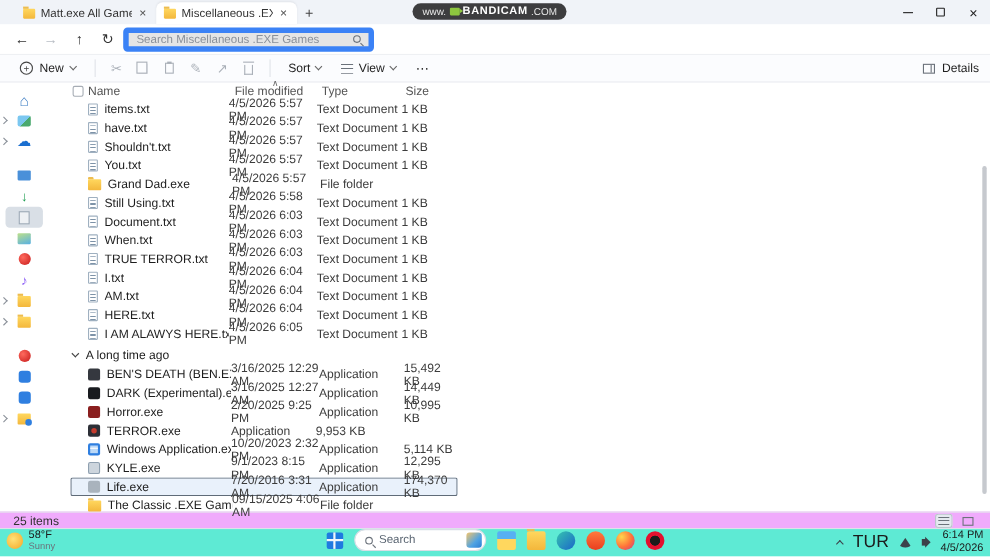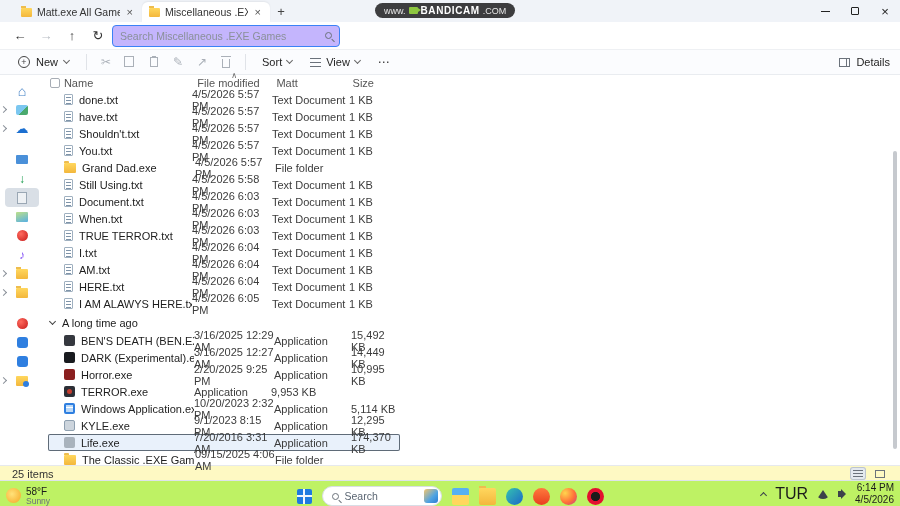--- a/index.html
+++ b/index.html
@@ -32,21 +32,21 @@
   .nav-btn { width:24px; height:22px; display:flex; align-items:center; justify-content:center; font-size:13px; color:#333; border-radius:4px; }
   .nav-btn.disabled { color:#b9bec5; }
   .addrbar { flex:1; height:22px; margin:0 6px; background:#f7f9fb; border:1px solid #e4e8ed; border-radius:4px; display:flex; align-items:center; gap:6px; padding:0 8px; }
   .addr-icon { width:11px; height:9px; background:#7fa8d0; border-radius:1px; flex:none; }
   .crumb { color:#1f1f1f; white-space:nowrap; }
   .cv { display:inline-block; width:5px; height:5px; border-right:1px solid currentColor; border-bottom:1px solid currentColor; }
   .cv.right { transform:rotate(-45deg); }
   .cv.down  { transform:rotate(45deg); margin-top:-3px; }
   .cv.up    { transform:rotate(-135deg); margin-top:3px; }
   .crumb-sep { color:#777; }
-  .searchbox { width:228px; height:22px; background:#c4b5fd; border:1px solid #3b82f6; border-radius:4px; display:flex; align-items:center; padding:0 7px; }
+  .searchbox { width:228px; height:22px; background:#e5e5e5; border:5px solid #3b82f6; border-radius:4px; display:flex; align-items:center; padding:0 7px; }
   .searchbox input { border:none; outline:none; flex:1; font:10.5px "Liberation Sans",sans-serif; color:#333; background:transparent; }
   .searchbox input::placeholder { color:#8a9099; }
   .mag { width:7px; height:7px; border:1.3px solid #6b727b; border-radius:50%; position:relative; flex:none; }
   .mag::after { content:""; position:absolute; width:4px; height:1.3px; background:#6b727b; transform:rotate(45deg); left:5px; top:7px; }
 
   
   .toolbar { height:25px; background:#fbfcfe; border-bottom:1px solid #e9ecf0; display:flex; align-items:center; padding:0 10px; gap:4px; }
   .tb-new { display:flex; align-items:center; gap:6px; padding:0 8px; height:21px; border-radius:4px; color:#1f1f1f; }
   .plus-circle { width:12px; height:12px; border:1px solid #444; border-radius:50%; font-size:9px; line-height:10px; text-align:center; color:#444; }
   .tb-sep { width:1px; height:16px; background:#e0e3e8; margin:0 5px; }
@@ -58,21 +58,21 @@
   .ico-trash { width:8px; height:9px; border:1px solid #aab0b8; border-top:none; position:relative; margin-top:3px; }
   .ico-trash::before { content:""; position:absolute; left:-2px; top:-3px; width:10px; height:1px; background:#aab0b8; }
   .tb-drop { display:flex; align-items:center; gap:5px; padding:0 7px; height:21px; color:#1f1f1f; border-radius:4px; }
   .view-ico { width:11px; height:9px; background:repeating-linear-gradient(#6b727b 0 1px,transparent 1px 4px); }
   .tb-more { padding:0 7px; font-size:12px; color:#333; letter-spacing:1px; }
   .tb-right { margin-left:auto; display:flex; align-items:center; gap:6px; color:#1f1f1f; }
   .details-ico { width:11px; height:9px; border:1px solid #6b727b; position:relative; }
   .details-ico::before { content:""; position:absolute; right:2px; top:0; bottom:0; width:1px; background:#6b727b; }
 
   
-  .main { display:flex; height:390px; position:relative; }
+  .main { display:flex; height:390px; position:relative;gap:16px; }
   .sidebar { width:44px; padding-top:6px; flex:none; }
   .sb-item { width:34px; height:19px; margin:0 5px; border-radius:4px; display:flex; align-items:center; justify-content:center; position:relative; }
   .sb-item.sel { background:#d9dfe6; }
   .sb-item.gap { margin-top:12px; }
   .sb-item .exp { position:absolute; left:-4px; top:7px; color:#8a9099; }
   .sb-ico { display:flex; align-items:center; justify-content:center; }
   .sb-home::before { content:"⌂"; font-size:14px; color:#3f7fc4; }
   .sb-gallery { width:12px; height:10px; border-radius:2px; background:linear-gradient(135deg,#7bc7f0 55%,#4aa96e 55%); }
   .sb-onedrive::before { content:"☁"; font-size:13px; color:#1b6fd0; }
   .sb-desktop { width:12px; height:9px; background:#4a90d9; border-radius:1px; }
@@ -117,29 +117,29 @@
   .i-app-terror { width:11px; height:11px; border-radius:2px; background:#2c2f36; position:relative; }
   .i-app-terror::before { content:""; position:absolute; left:3px; top:3px; width:5px; height:5px; border-radius:50%; background:#c43c2e; }
   .i-app-win { width:11px; height:11px; border-radius:2px; background:#2f7fe0; position:relative; }
   .i-app-win::before { content:""; position:absolute; left:2px; top:2px; width:7px; height:7px; background:linear-gradient(#fff,#fff) 0 1.5px/7px 1px no-repeat,#bcd9f7; }
   .i-app-kyle { width:11px; height:11px; border-radius:2px; background:#cdd5dd; border:1px solid #8fa0b0; }
   .i-app-life { width:11px; height:11px; border-radius:2px; background:#a9b3bd; }
 
   .vscroll { position:absolute; right:3px; top:76px; width:4px; height:298px; background:#c6c9ce; border-radius:2px; }
 
   
-  .statusbar { height:16px; border-top:1px solid #e6e9ed; display:flex; align-items:center; padding:0 12px; color:#333; background:#fef9c3; }
+  .statusbar { height:16px; border-top:1px solid #e6e9ed; display:flex; align-items:center; padding:0 12px; color:#333; background:#f0abfc; }
   .sb-right { margin-left:auto; display:flex; gap:6px; }
   .vt { width:16px; height:13px; display:flex; align-items:center; justify-content:center; border-radius:3px; }
   .vt.active { background:#e4e9ef; box-shadow:inset 0 0 0 1px #bcc4cd; }
   .vt-list { width:10px; height:8px; background:repeating-linear-gradient(#6b727b 0 1px,transparent 1px 3px); }
   .vt-details { width:10px; height:8px; border:1px solid #6b727b; }
 
   
-  .taskbar { position:absolute; left:0; right:0; bottom:0; height:26px; background:#bef264; border-top:1px solid #dde3ea; display:flex; align-items:flex-end; }
+  .taskbar { position:absolute; left:0; right:0; bottom:0; height:26px; background:#5eead4; border-top:1px solid #dde3ea; display:flex; align-items:flex-start; }
   .tb-weather { position:absolute; left:6px; display:flex; align-items:center; gap:5px; }
   .sun { width:15px; height:15px; border-radius:50%; background:radial-gradient(circle at 40% 40%,#ffe27a,#f5a623); }
   .wtext { line-height:1.1; }
   .wtemp { font-size:10px; color:#1b1b1b; }
   .wcond { font-size:8.5px; color:#6b727b; }
   .tb-center { margin:0 auto; display:flex; align-items:center; gap:10px; }
   .tb-win { width:15px; height:15px; background:#1f7ae0; border-radius:2px; position:relative; }
   .tb-win::before { content:""; position:absolute; left:0; right:0; top:6.5px; height:2px; background:#f2f6fb; }
   .tb-win::after { content:""; position:absolute; top:0; bottom:0; left:6.5px; width:2px; background:#f2f6fb; }
   .tb-search { height:20px; border-radius:10px; background:#fff; border:1px solid #d8dee6; display:flex; align-items:center; gap:6px; padding:0 3px 0 9px; width:120px; color:#5a6572; font-size:10.5px; }
@@ -297,29 +297,29 @@
     </div>
 
   <div class="filelist">
     <div class="list-header">
       <span class="hcheck"></span>
       <span class="h-name">Name</span>
       <span class="h-date">
         <span class="sort-caret">∧</span>
         <span>File modified</span>
       </span>
-      <span class="h-type">Matt</span>
+      <span class="h-type">Type</span>
       <span class="h-size">Size</span>
     </div>
 
     <div class="rows" id="rows-a">
         <div class="row">
     <span class="rcheck"></span>
     <span class="ficon i-text"></span>
-    <span class="fname">done.txt</span>
+    <span class="fname">items.txt</span>
     <span class="fdate">4/5/2026 5:57 PM</span>
     <span class="ftype">Text Document</span>
     <span class="fsize">1 KB</span>
   </div>
         <div class="row">
     <span class="rcheck"></span>
     <span class="ficon i-text"></span>
     <span class="fname">have.txt</span>
     <span class="fdate">4/5/2026 5:57 PM</span>
     <span class="ftype">Text Document</span>

